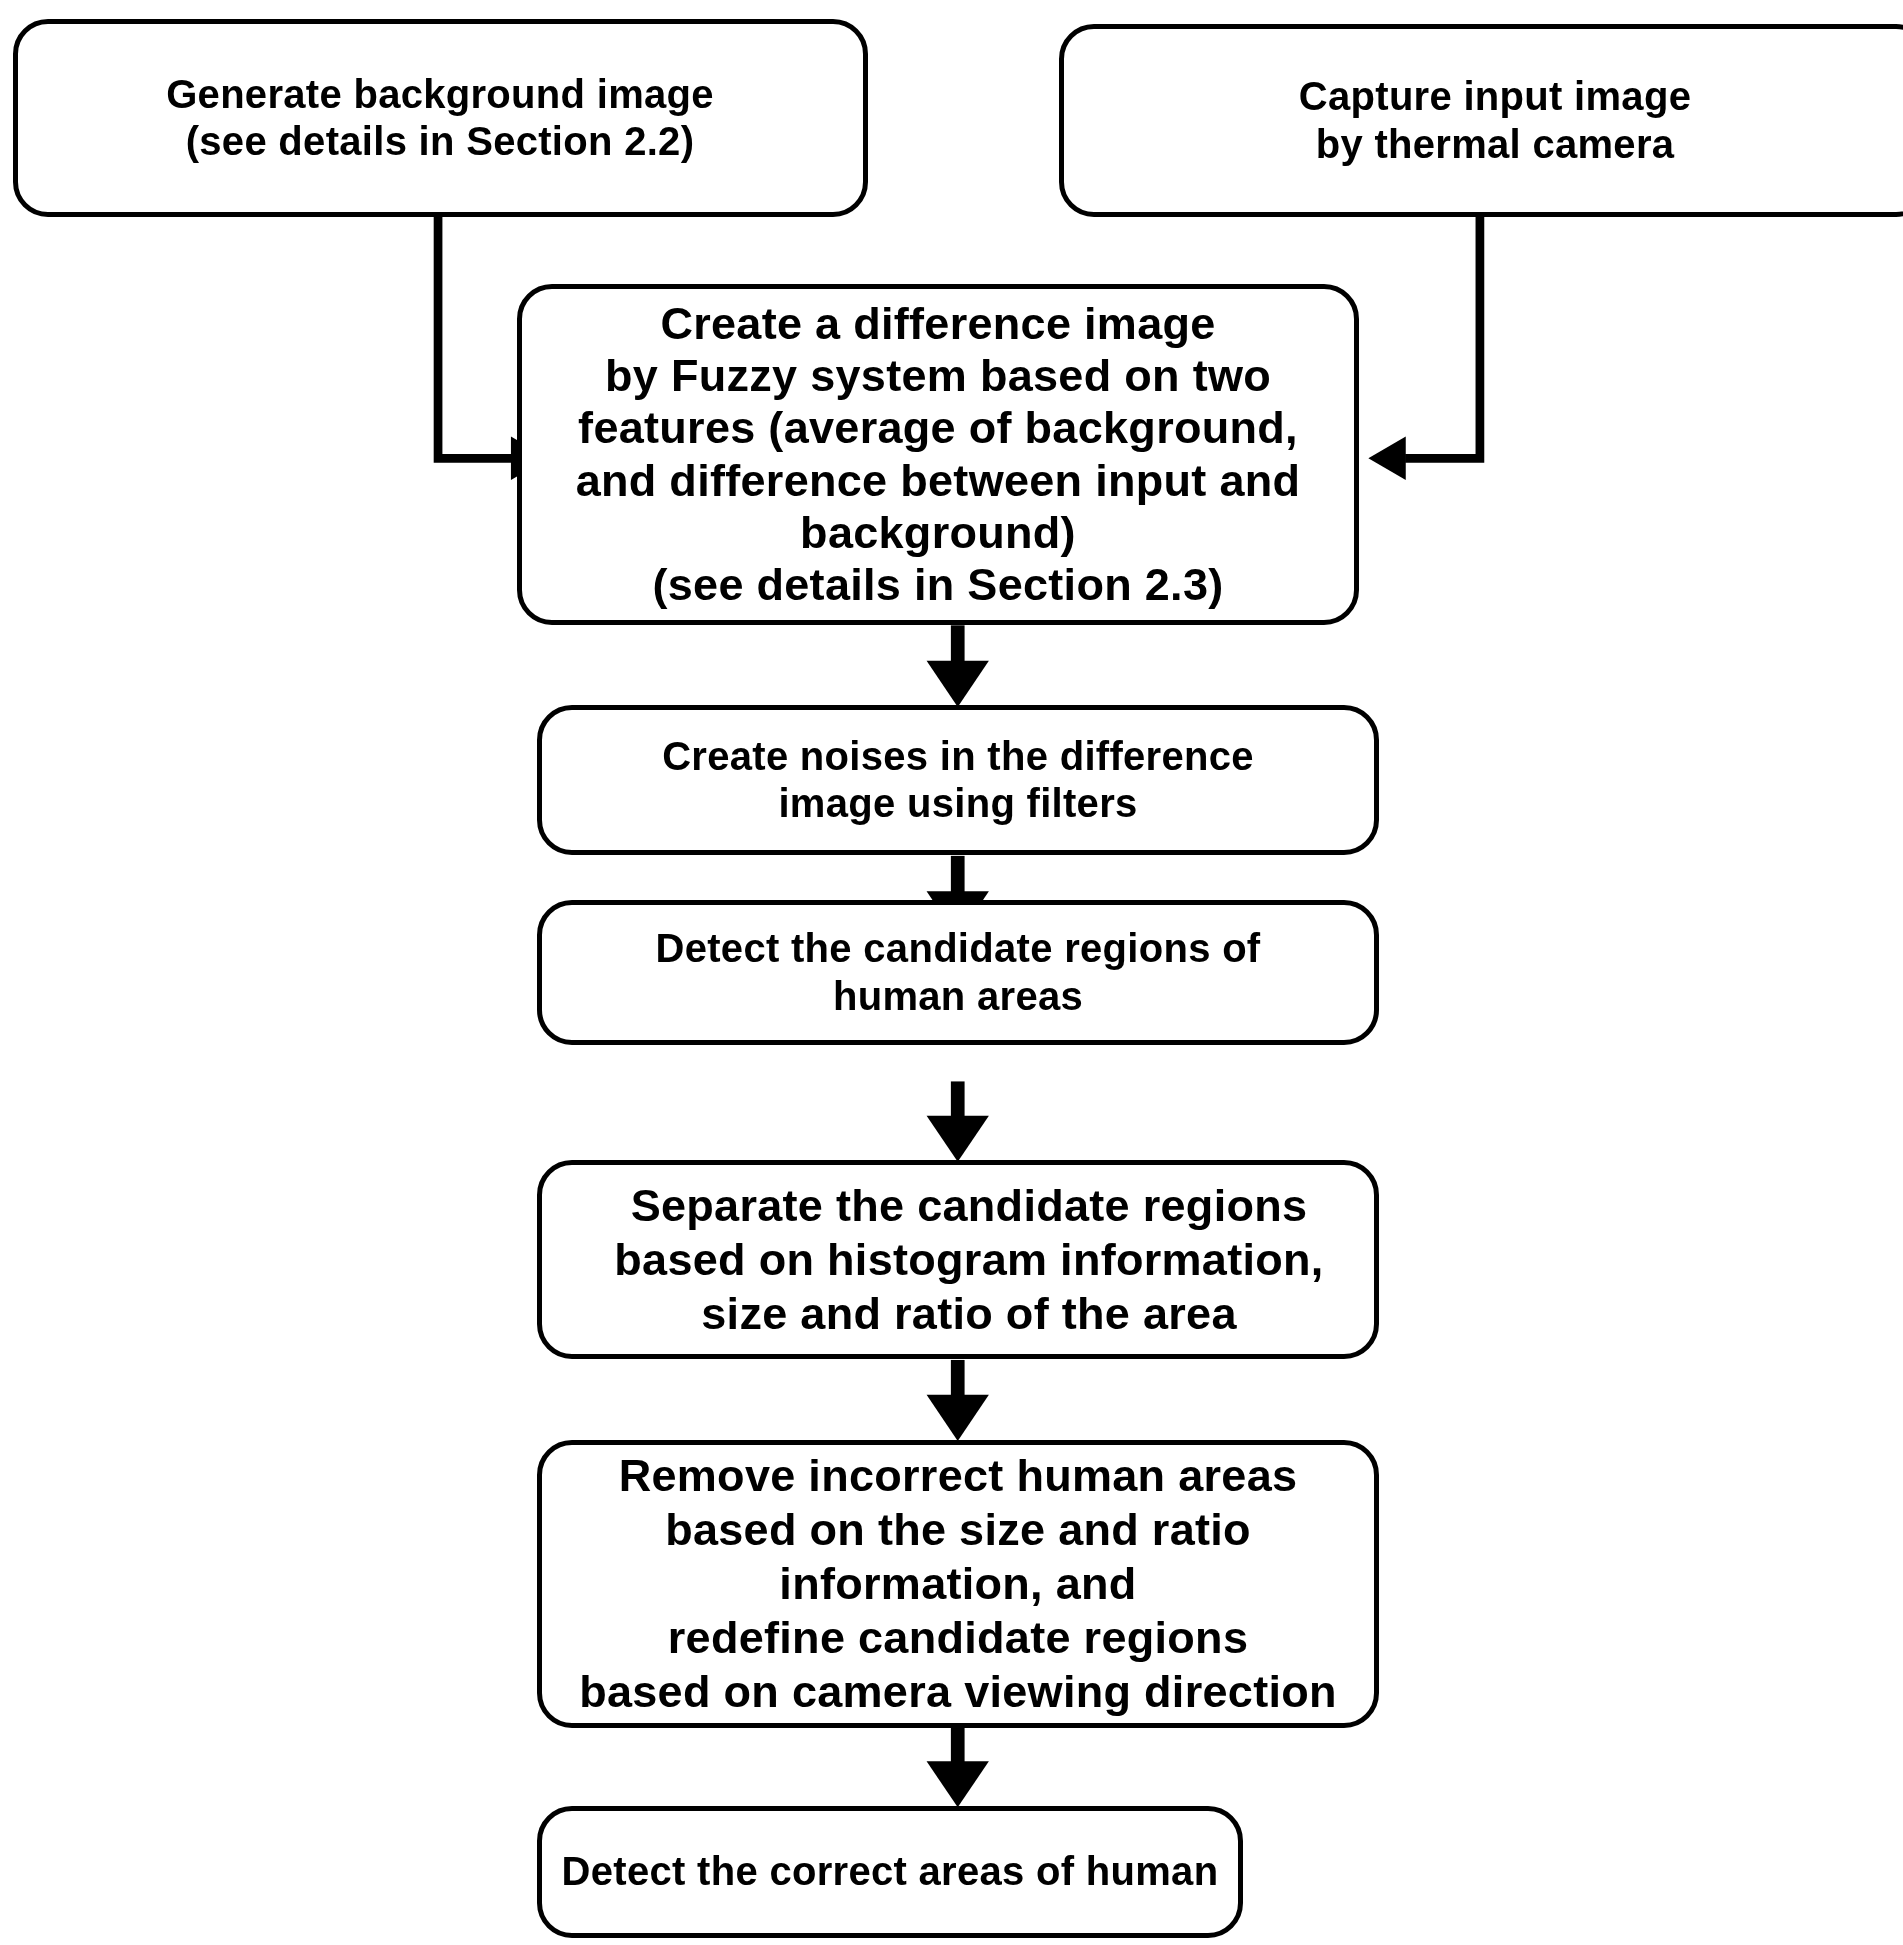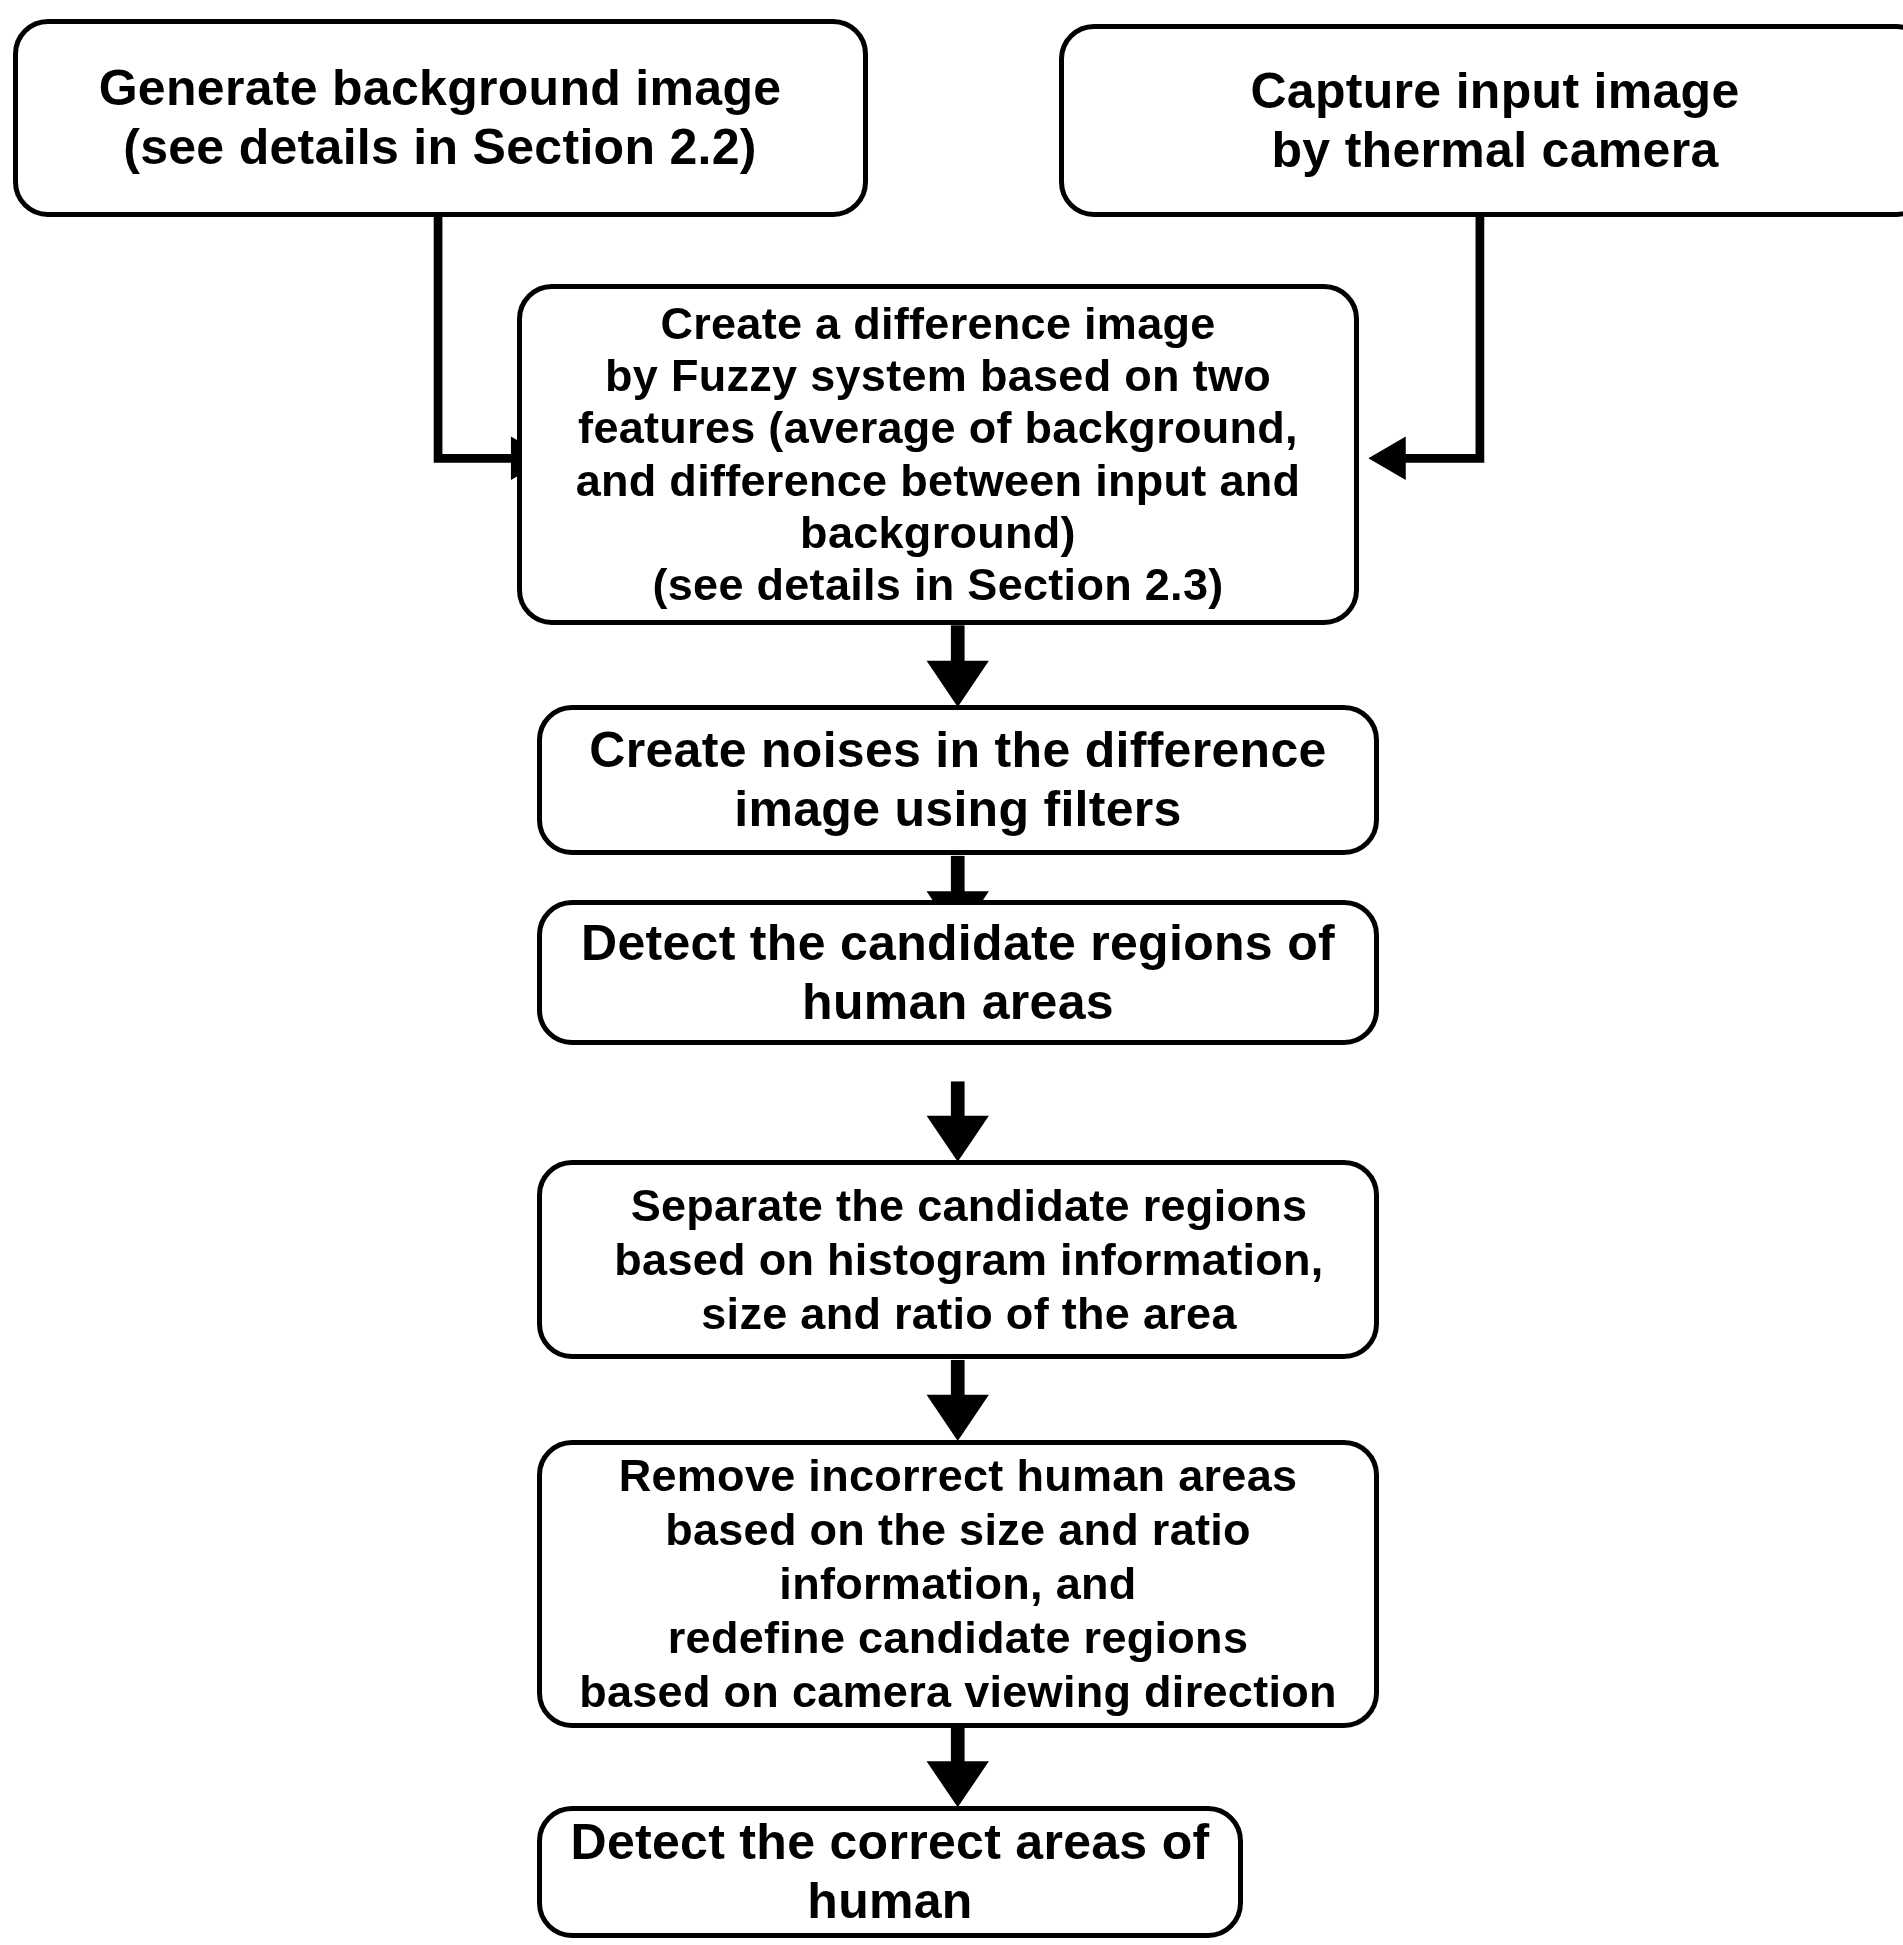--- a/index.html
+++ b/index.html
@@ -34,21 +34,21 @@
     justify-content: center;
     z-index: 2;
   }
   .node-label {
     display: block;
     width: 100%;
     text-align: center;
     font-family: "Liberation Sans", sans-serif;
     font-weight: bold;
     color: #000000;
-    font-size: 50px;
+    font-size: 40px;
     line-height: 1.18;
     letter-spacing: 0.3px;
     white-space: pre-line;
     padding: 0 15px;
     box-sizing: border-box;
   }
   
   #node-generate-background   { left: 12.5px;  top: 18.7px;   width: 855px; height: 198px; }
   #node-capture-input         { left: 1059px;top: 24px;   width: 872px; height: 193px; }
   #node-create-difference     { left: 517px; top: 284px;  width: 842px; height: 341px; }

